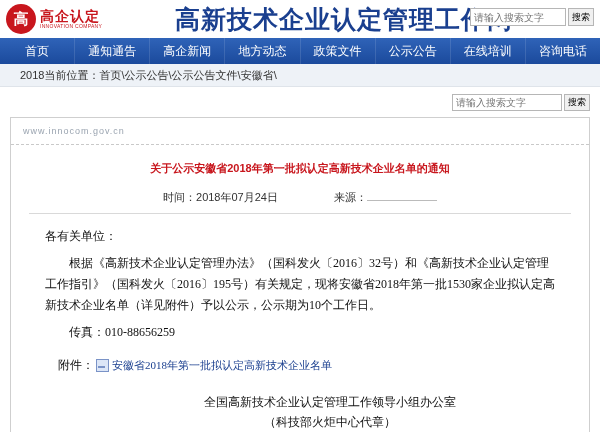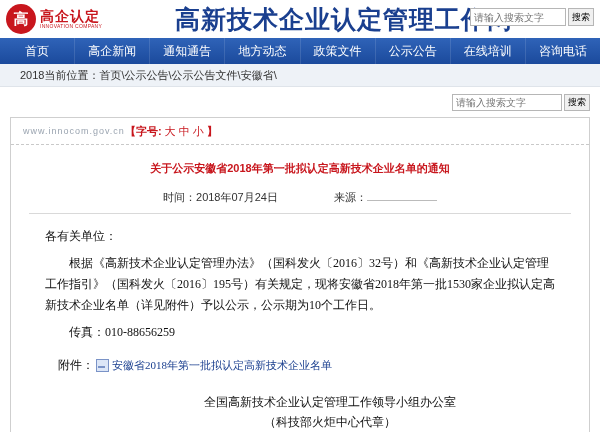--- a/index.html
+++ b/index.html
@@ -211,22 +211,22 @@
     </div>
     <div class="site-title">高新技术企业认定管理工作网</div>
     <div class="header-search">
       <input type="text" placeholder="请输入搜索文字" style="">
       <div class="btn">搜索</div>
     </div>
   </div>
 
   <div class="nav">
     <div class="nav-item">首页</div>
+    <div class="nav-item">通知通告</div>
     <div class="nav-item">高企新闻</div>
-    <div class="nav-item">通知通告</div>
     <div class="nav-item">地方动态</div>
     <div class="nav-item">政策文件</div>
     <div class="nav-item">公示公告</div>
     <div class="nav-item">在线培训</div>
     <div class="nav-item">咨询电话</div>
   </div>
 
   <div class="crumb-bar">
     <span>2018当前位置：</span>
     <a href="#">首页</a>
@@ -241,27 +241,20 @@
 
   <div class="search-row">
     <input type="text" placeholder="请输入搜索文字" style="">
     <div class="btn">搜索</div>
   </div>
 
   <div class="content">
 
     <div class="content-top">
       <div class="watermark">www.innocom.gov.cn</div>
-      <div class="fontsize">
-        <b>【字号:</b>
-        <span>大</span>
-        <span>中</span>
-        <span>小</span>
-        <b>】</b>
-      </div>
     </div>
 
     <div class="doc-title">关于公示安徽省2018年第一批拟认定高新技术企业名单的通知</div>
 
     <div class="doc-meta">
       <div>
         <span>时间：</span><span>2018年07月24日</span>
       </div>
       <div>
         <span>来源：</span><span class="line"></span>

